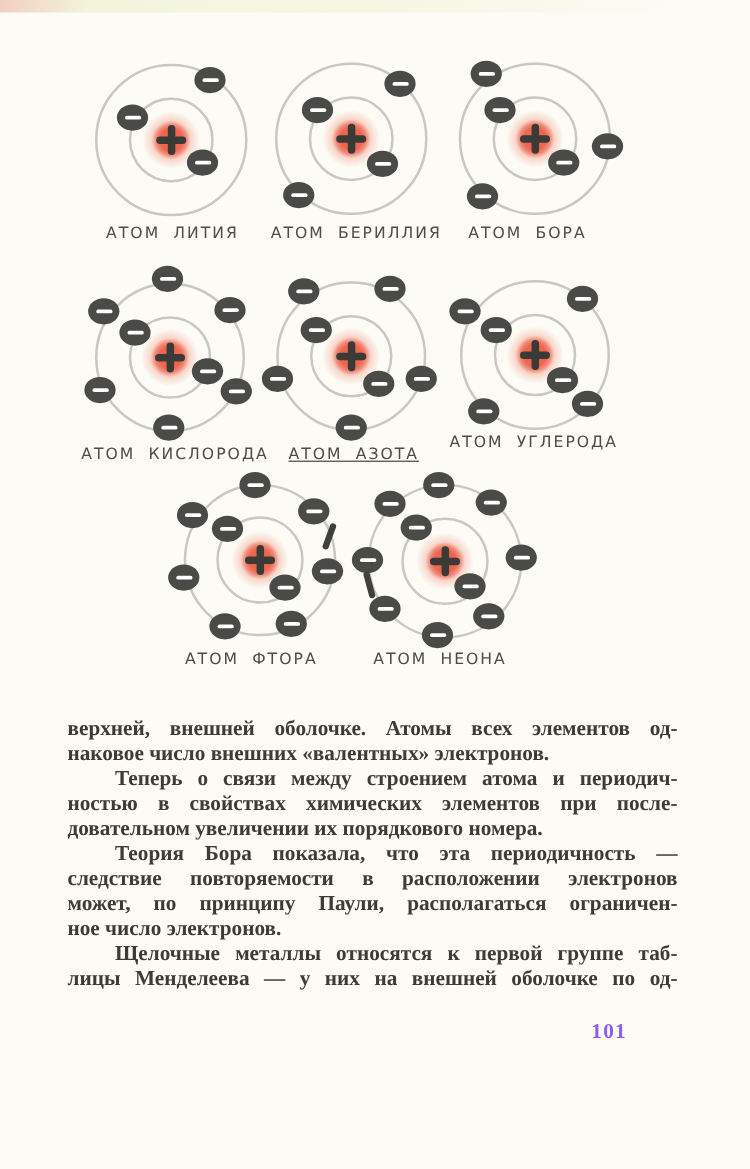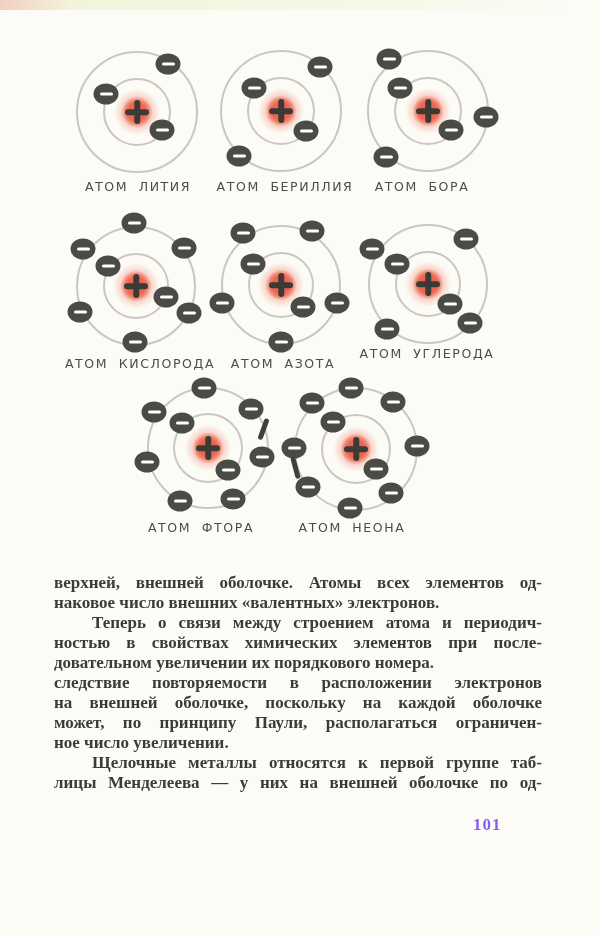--- a/index.html
+++ b/index.html
@@ -189,21 +189,21 @@
       </div>
       <div class="electron" style="left: 22px; top: 22px;">
         <div class="minus"></div>
       </div>
       <div class="electron" style="left: 56px; top: 18px;">
         <div class="minus"></div>
       </div>
       <div class="electron" style="left: 0px; top: 57px;">
         <div class="minus"></div>
       </div>
-      <div class="atom-label" style="left: 2px; top: 78px;">АТОМ АЗОТА</div>
+      <div class="atom-label" style="left: 2px; top: 78px; text-decoration: underline;">АТОМ АЗОТА</div>
     </div>
     <div class="atom" style="left: 428px; top: 284px;">
       <div class="orbit" style="width: 120px; height: 120px;"></div>
       <div class="orbit" style="width: 66px; height: 66px;"></div>
       <div class="nucleus">
         <div class="plus-h"></div>
         <div class="plus-v"></div>
       </div>
       <div class="electron" style="left: 38px; top: -45px;">
         <div class="minus"></div>
@@ -303,21 +303,21 @@
       <div class="atom-label" style="left: -4px; top: 78px;">АТОМ НЕОНА</div>
     </div>
   </div>
 
 <div class="text-block">
     <div class="text-line">верхней, внешней оболочке. Атомы всех элементов од-</div>
     <div class="text-line no-justify">наковое число внешних «валентных» электронов.</div>
     <div class="text-line indented">Теперь о связи между строением атома и периодич-</div>
     <div class="text-line">ностью в свойствах химических элементов при после-</div>
     <div class="text-line no-justify">довательном увеличении их порядкового номера.</div>
+    <div class="text-line indented">Теория Бора показала, что эта периодичность —</div>
     <div class="text-line">следствие повторяемости в расположении электронов</div>
-    <div class="text-line">на внешней оболочке, поскольку на каждой оболочке</div>
     <div class="text-line">может, по принципу Паули, располагаться ограничен-</div>
-    <div class="text-line no-justify">ное число увеличении.</div>
+    <div class="text-line no-justify">ное число электронов.</div>
     <div class="text-line indented">Щелочные металлы относятся к первой группе таб-</div>
     <div class="text-line">лицы Менделеева — у них на внешней оболочке по од-</div>
   </div>
 
 <div class="page-number">101</div>
 
 </body></html>

